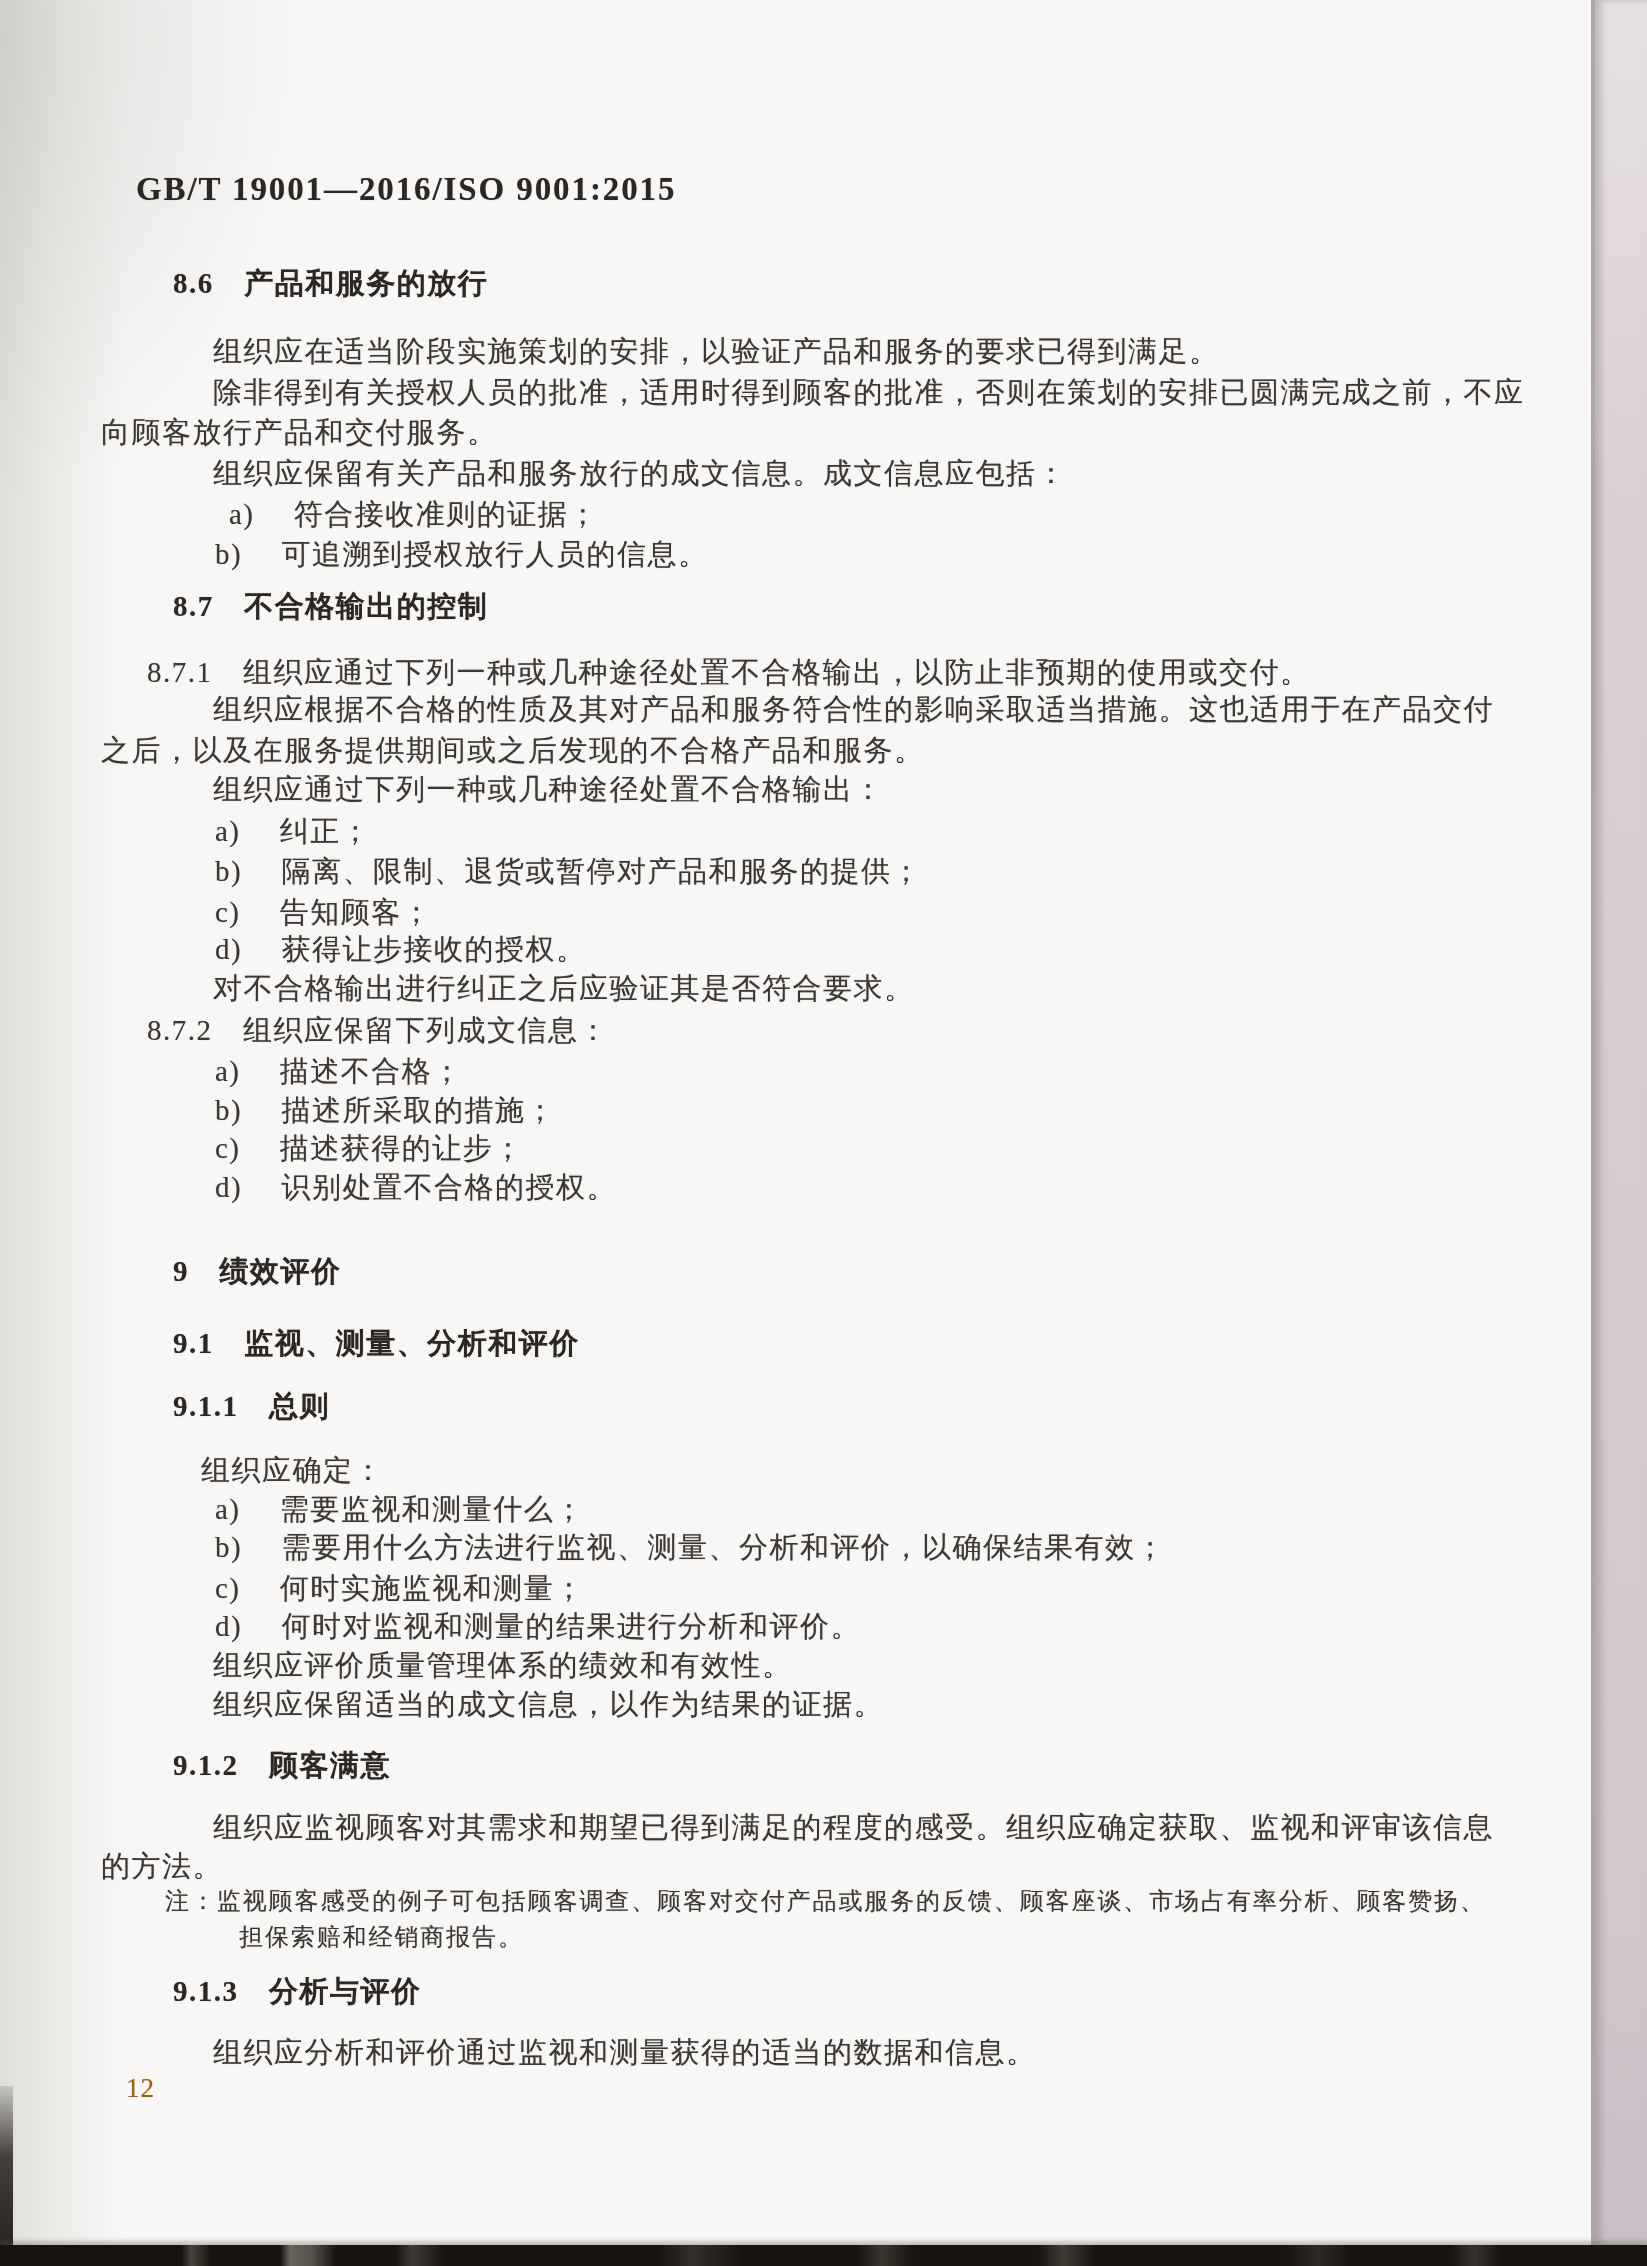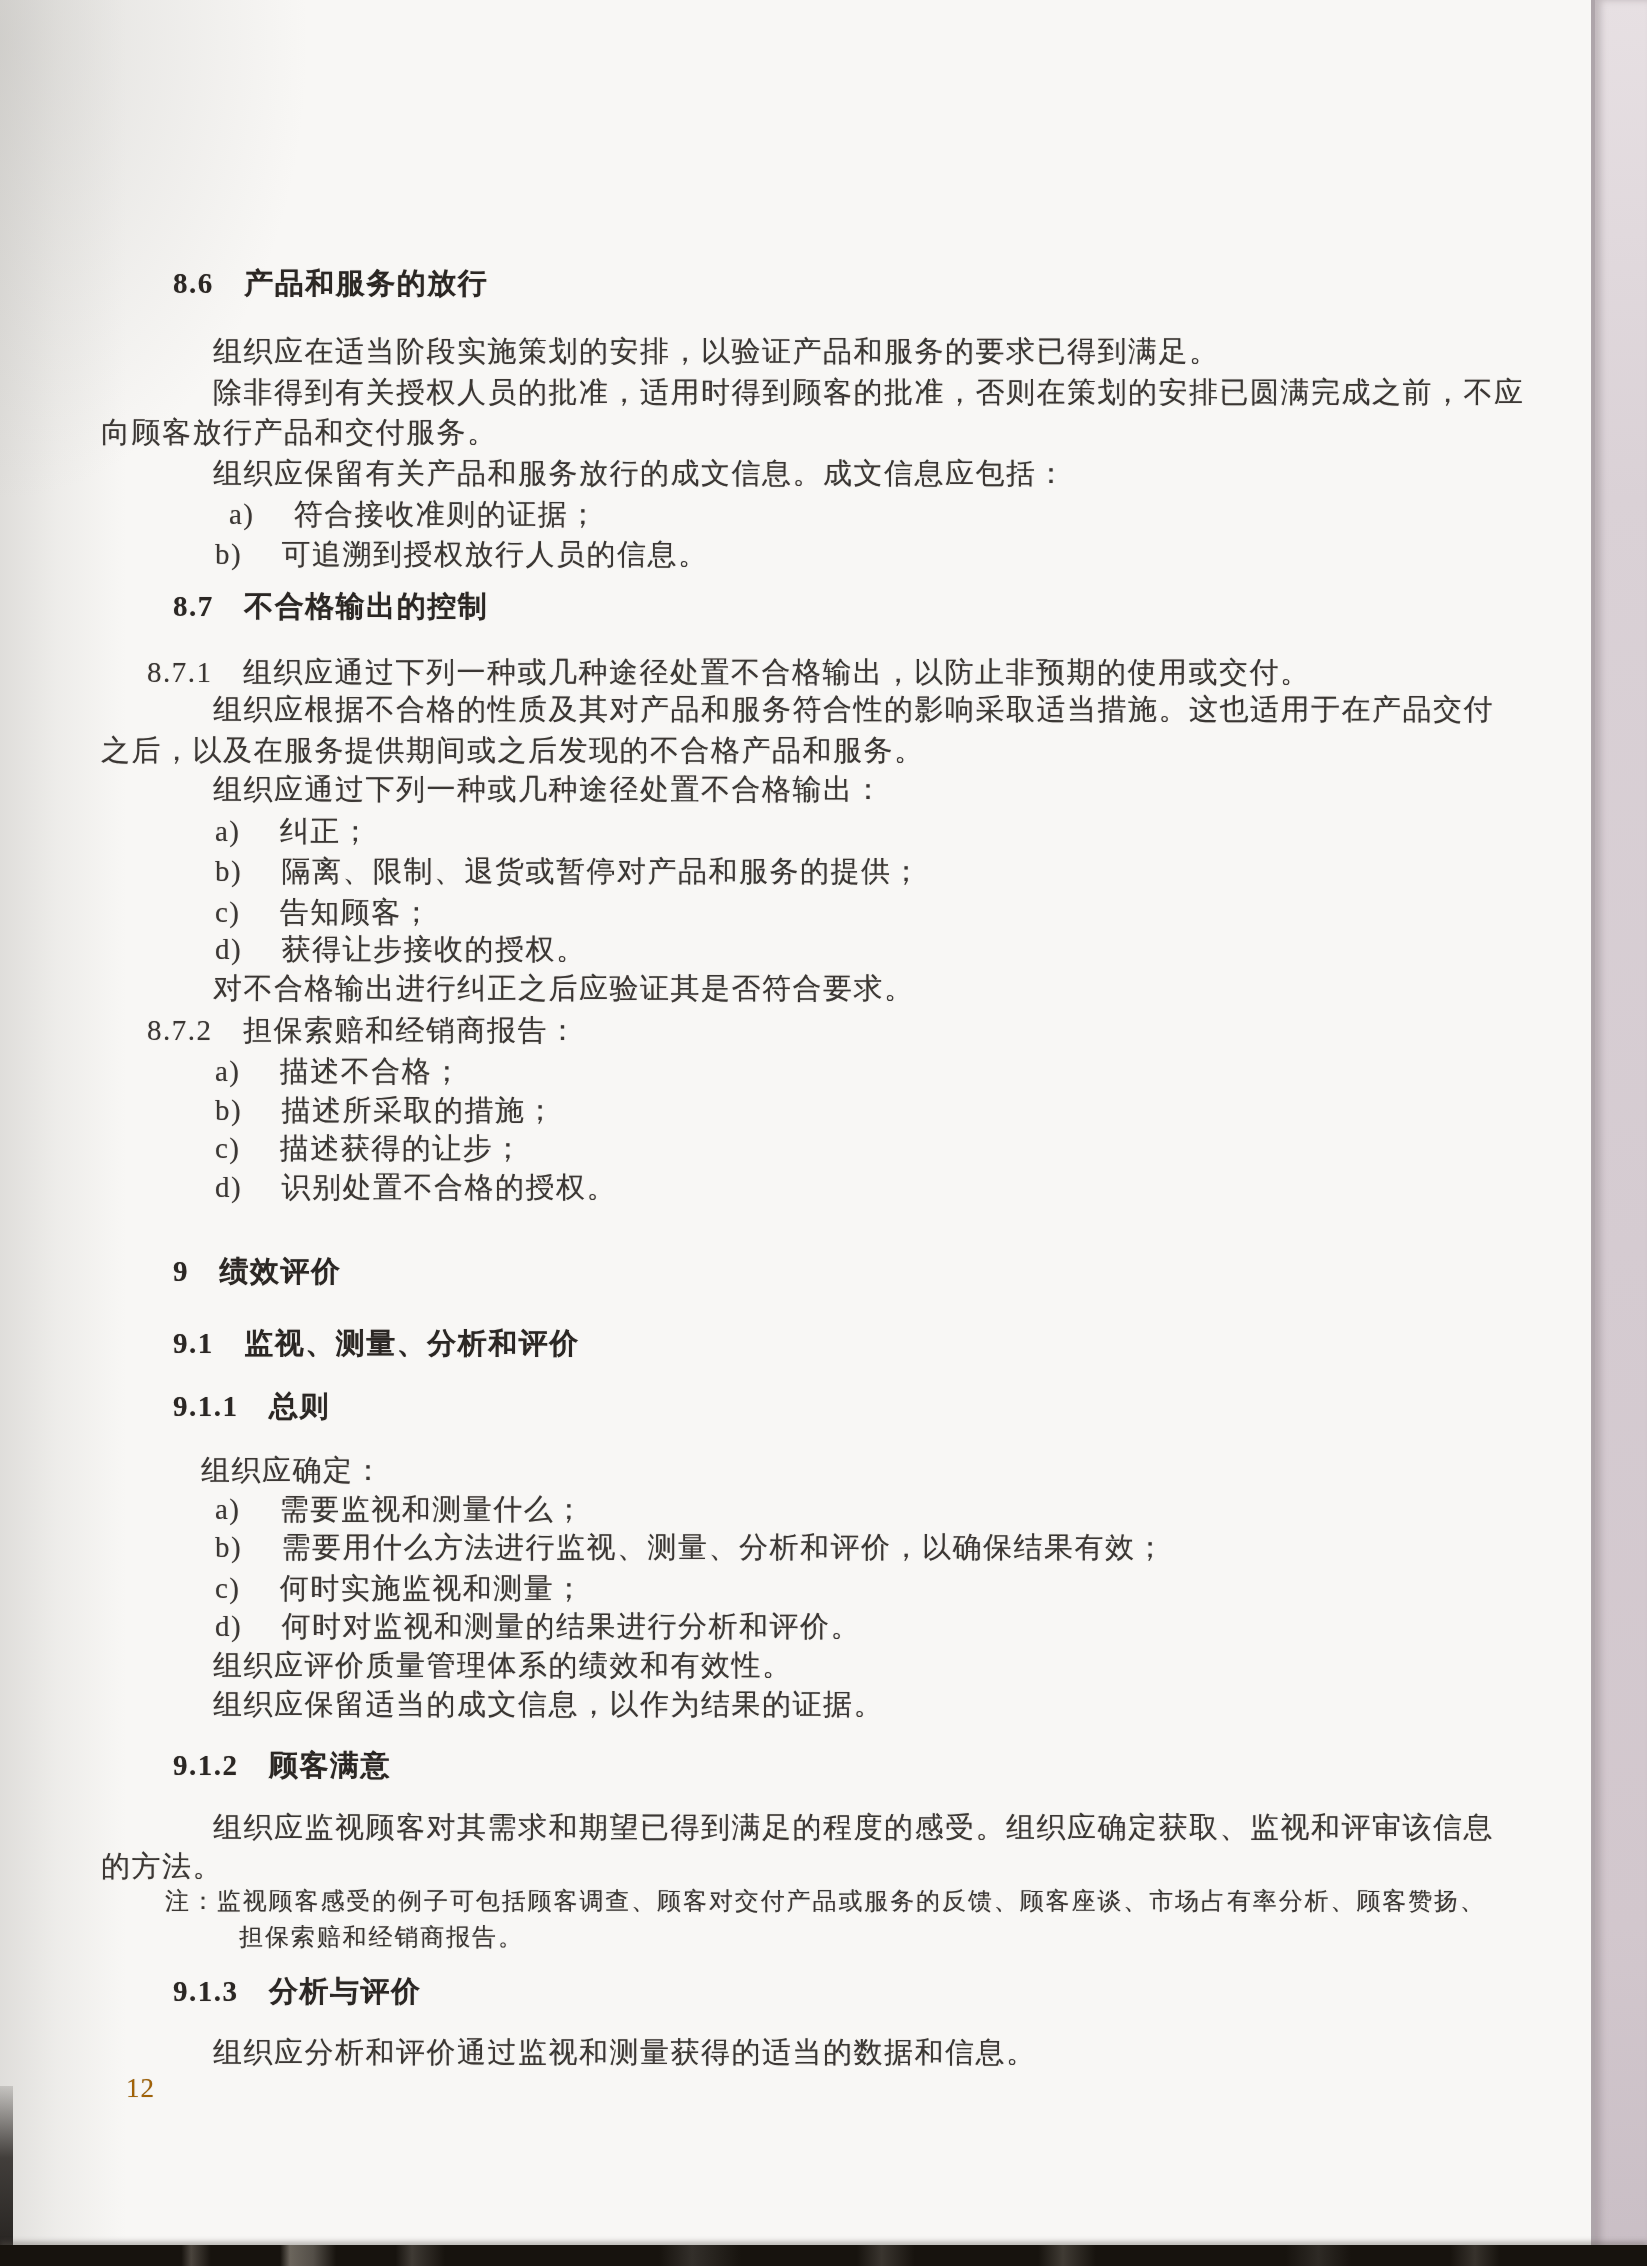--- a/index.html
+++ b/index.html
@@ -66,40 +66,41 @@
     text-shadow:0 0 1px rgba(70,64,58,0.4);
   }
 </style>
 </head>
 <body>
 
 <div class="page">
   <div class="scan-left"></div>
   <div class="scan-topleft"></div>
 
+  <div class="doc-header">GB/T 19001—2016/ISO 9001:2015</div>
 
   <div id="text-layer">
       <div class="line h" style="left: 147px; top: 267px;">8.6　产品和服务的放行</div>
       <div class="line b" style="left: 213px; top: 335px;">组织应在适当阶段实施策划的安排，以验证产品和服务的要求已得到满足。</div>
       <div class="line b" style="left: 213px; top: 376px;">除非得到有关授权人员的批准，适用时得到顾客的批准，否则在策划的安排已圆满完成之前，不应</div>
       <div class="line b" style="left: 101px; top: 416px;">向顾客放行产品和交付服务。</div>
       <div class="line b" style="left: 213px; top: 457px;">组织应保留有关产品和服务放行的成文信息。成文信息应包括：</div>
       <div class="line b" style="left: 215px; top: 498px; margin-left: 14px;">a)　 符合接收准则的证据；</div>
       <div class="line b" style="left: 215px; top: 538px;">b)　 可追溯到授权放行人员的信息。</div>
       <div class="line h" style="left: 147px; top: 590px;">8.7　不合格输出的控制</div>
       <div class="line b" style="left: 147px; top: 656px;">8.7.1　组织应通过下列一种或几种途径处置不合格输出，以防止非预期的使用或交付。</div>
       <div class="line b" style="left: 213px; top: 693px;">组织应根据不合格的性质及其对产品和服务符合性的影响采取适当措施。这也适用于在产品交付</div>
       <div class="line b" style="left: 101px; top: 734px;">之后，以及在服务提供期间或之后发现的不合格产品和服务。</div>
       <div class="line b" style="left: 213px; top: 773px;">组织应通过下列一种或几种途径处置不合格输出：</div>
       <div class="line b" style="left: 215px; top: 815px;">a)　 纠正；</div>
       <div class="line b" style="left: 215px; top: 855px;">b)　 隔离、限制、退货或暂停对产品和服务的提供；</div>
       <div class="line b" style="left: 215px; top: 896px;">c)　 告知顾客；</div>
       <div class="line b" style="left: 215px; top: 933px;">d)　 获得让步接收的授权。</div>
       <div class="line b" style="left: 213px; top: 972px;">对不合格输出进行纠正之后应验证其是否符合要求。</div>
-      <div class="line b" style="left: 147px; top: 1014px;">8.7.2　担保索赔和经销商报告：</div>
+      <div class="line b" style="left: 147px; top: 1014px;">8.7.2　组织应保留下列成文信息：</div>
       <div class="line b" style="left: 215px; top: 1055px;">a)　 描述不合格；</div>
       <div class="line b" style="left: 215px; top: 1094px;">b)　 描述所采取的措施；</div>
       <div class="line b" style="left: 215px; top: 1132px;">c)　 描述获得的让步；</div>
       <div class="line b" style="left: 215px; top: 1171px; text-align: center;">d)　 识别处置不合格的授权。</div>
       <div class="line h" style="left: 147px; top: 1255px;">9　绩效评价</div>
       <div class="line h" style="left: 147px; top: 1327px;">9.1　监视、测量、分析和评价</div>
       <div class="line h" style="left: 147px; top: 1390px;">9.1.1　总则</div>
       <div class="line b" style="left: 201px; top: 1454px;">组织应确定：</div>
       <div class="line b" style="left: 215px; top: 1493px;">a)　 需要监视和测量什么；</div>
       <div class="line b" style="left: 215px; top: 1531px;">b)　 需要用什么方法进行监视、测量、分析和评价，以确保结果有效；</div>

